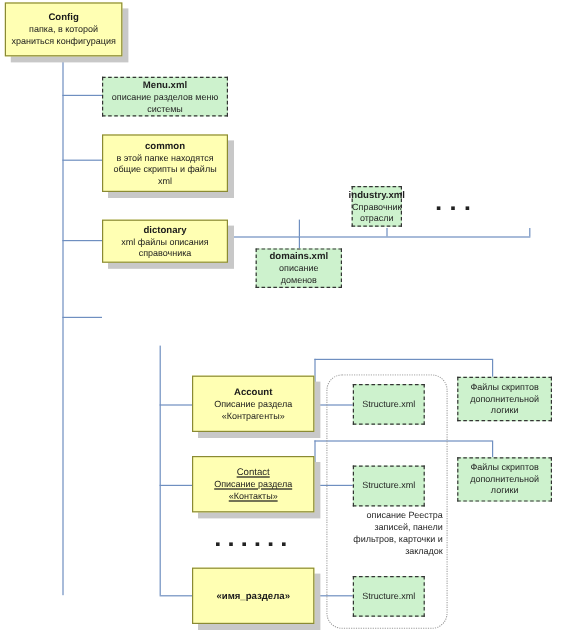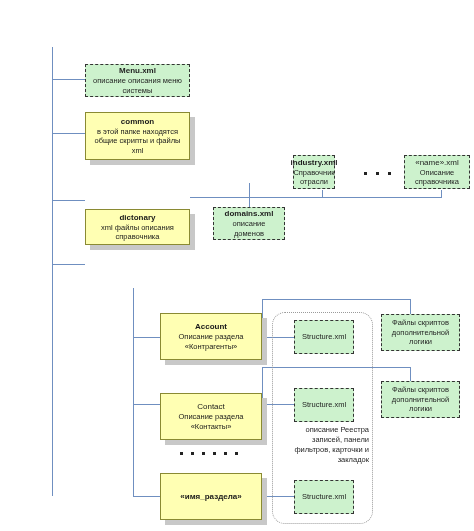--- a/index.html
+++ b/index.html
@@ -104,69 +104,69 @@
   <div class="ln h" style="left:262px;top:404px;width:32px;"></div>
 
   <div class="ln v" style="left:262px;top:367px;height:37px;"></div>
   <div class="ln h" style="left:262px;top:367px;width:148px;"></div>
   <div class="ln v" style="left:410px;top:367px;height:14px;"></div>
 
   <div class="ln h" style="left:262px;top:496px;width:32px;"></div>
 
   <div class="group" style="left:272px;top:312px;width:101px;height:212px;"></div>
 
+  <div class="ybox" style="left:4px;top:2px;width:98px;height:45px;">
+    <div class="ttl">Config</div>
+    <div class="sub">папка, в которой</div>
+    <div class="sub">храниться конфигурация</div>
+  </div>
 
   <div class="ybox" style="left:85px;top:112px;width:105px;height:48px;">
     <div class="ttl">common</div>
     <div class="sub">в этой папке находятся</div>
     <div class="sub">общие скрипты и файлы</div>
     <div class="sub">xml</div>
   </div>
 
-  <div class="ybox" style="left:85px;top:183px;width:105px;height:36px;margin-top:26px;">
+  <div class="ybox" style="left:85px;top:183px;width:105px;height:36px;">
     <div class="ttl">dictonary</div>
     <div class="sub">xml файлы описания</div>
     <div class="sub">справочника</div>
   </div>
 
 
   <div class="ybox" style="left:160px;top:313px;width:102px;height:47px;">
     <div class="ttl">Account</div>
     <div class="sub">Описание раздела</div>
     <div class="sub">«Контрагенты»</div>
   </div>
 
-  <div class="ybox" style="left:160px;top:393px;width:102px;height:47px;">
+  <div class="ybox" style="left:160px;top:380px;width:102px;height:47px;text-decoration:underline;">
     <div class="ttl" style="font-weight:normal;">Contact</div>
     <div class="sub">Описание раздела</div>
     <div class="sub">«Контакты»</div>
   </div>
 
   <div class="ybox" style="left:160px;top:473px;width:102px;height:47px;">
     <div class="ttl">«имя_раздела»</div>
   </div>
 
   <div class="gbox" style="left:85px;top:64px;width:105px;height:33px;">
     <div class="ttl">Menu.xml</div>
-    <div class="sub">описание описания меню</div>
+    <div class="sub">описание разделов меню</div>
     <div class="sub">системы</div>
   </div>
 
 
   <div class="gbox" style="left:293px;top:155px;width:42px;height:34px;">
     <div class="ttl">industry.xml</div>
     <div class="sub">Справочник</div>
     <div class="sub">отрасли</div>
   </div>
 
-  <div class="gbox" style="left:404px;top:155px;width:66px;height:34px;">
-    <div class="ttl" style="font-weight:normal;">«name».xml</div>
-    <div class="sub">Описание</div>
-    <div class="sub">справочника</div>
-  </div>
 
   <div class="dots sm" style="left:364px;top:172px;">
     <i></i>
     <i></i>
     <i></i>
   </div>
 
   <div class="gbox" style="left:213px;top:207px;width:72px;height:33px;">
     <div class="ttl">domains.xml</div>
     <div class="sub">описание</div>

